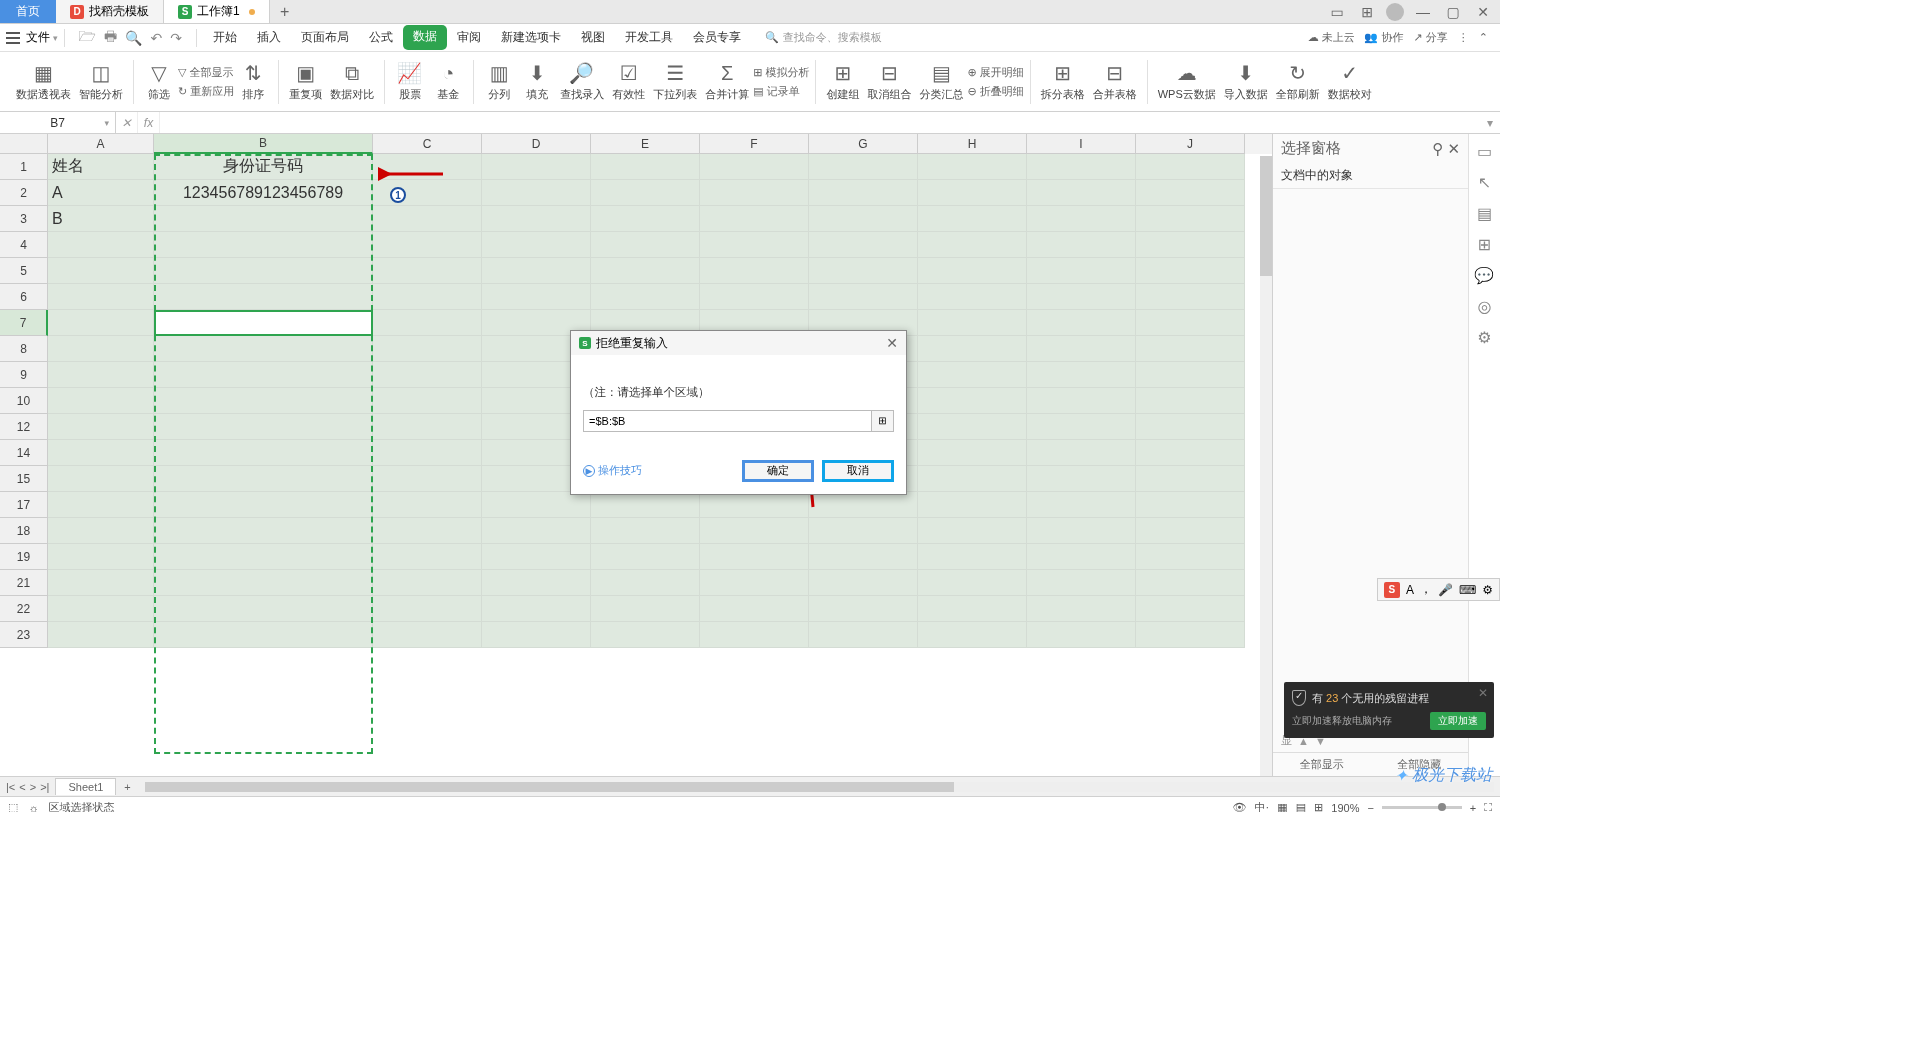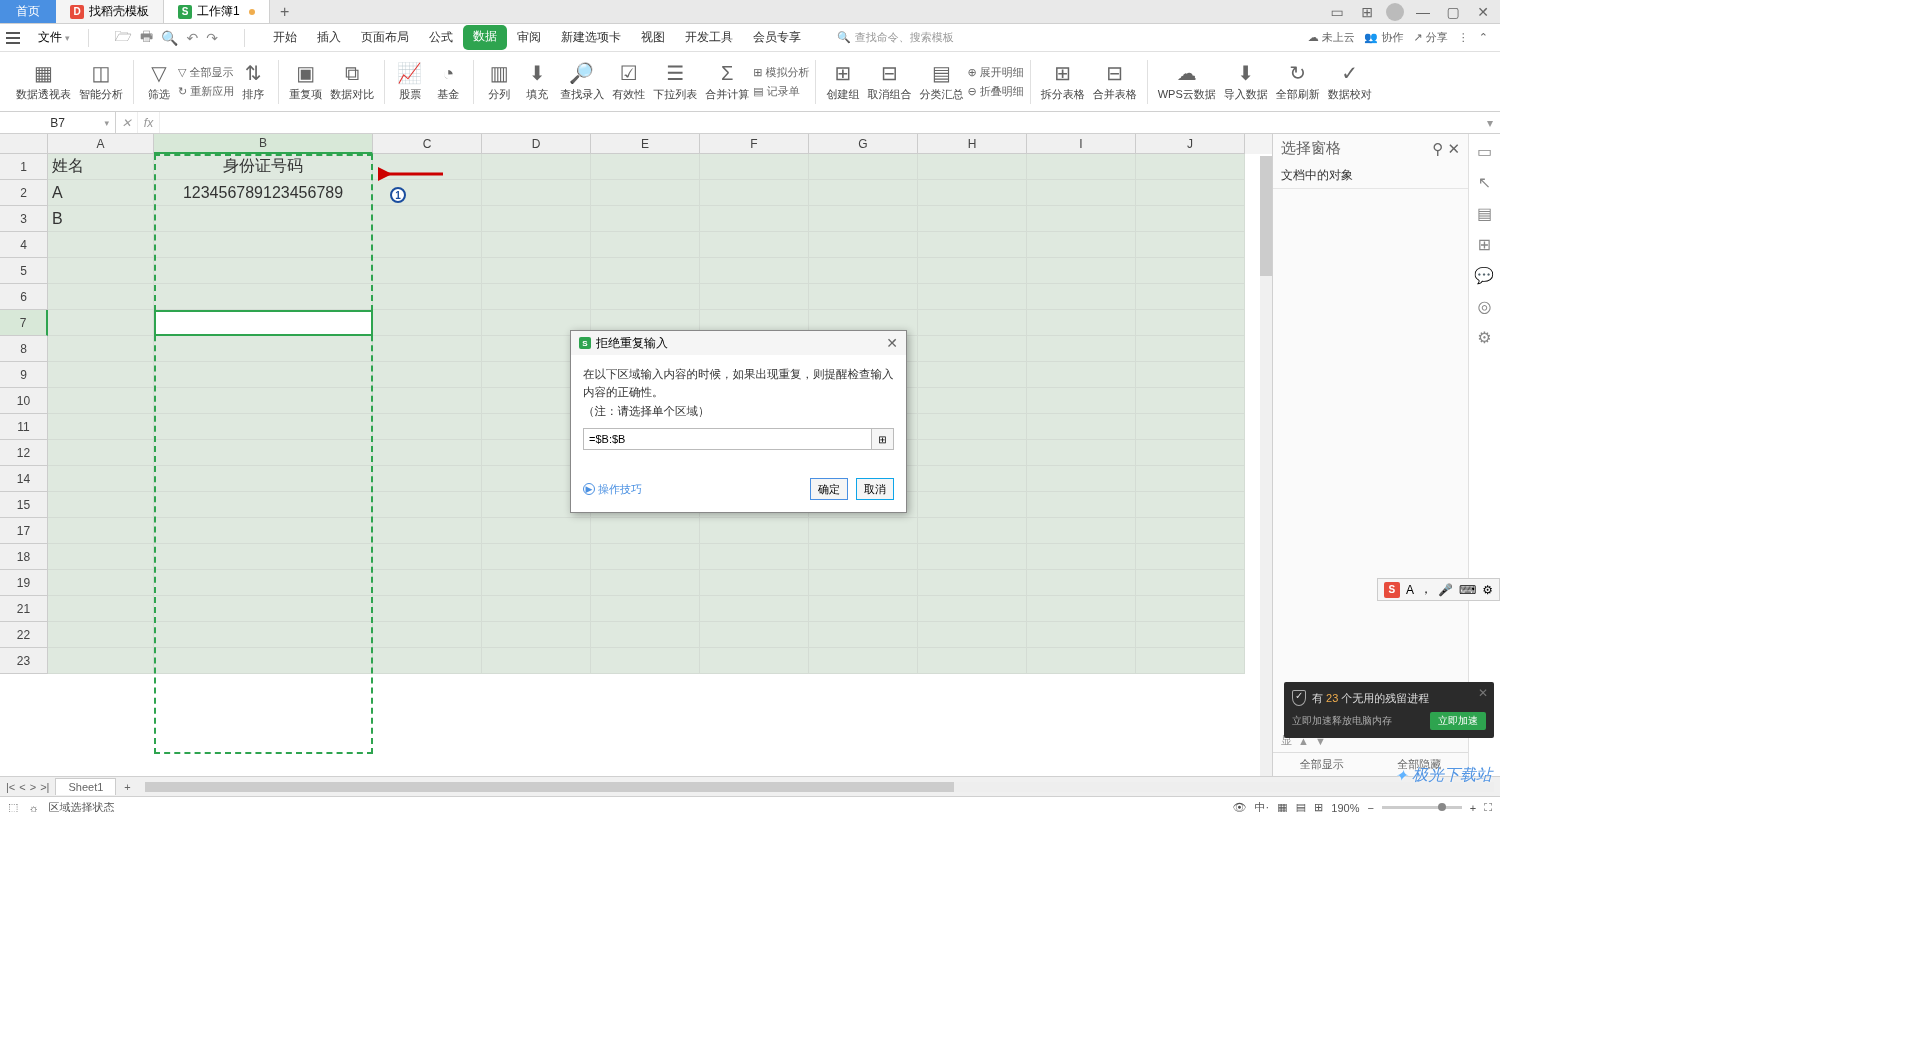--- a/index.html
+++ b/index.html
@@ -12,21 +12,21 @@
   .tab.active { background: #fff; }
   .tab-icon-s { width: 14px; height: 14px; background: #2ea44f; border-radius: 2px; color: #fff; font-size: 10px; display: flex; align-items: center; justify-content: center; font-weight: bold; }
   .tab-icon-d { width: 14px; height: 14px; background: #e74c3c; border-radius: 2px; color: #fff; font-size: 10px; display: flex; align-items: center; justify-content: center; font-weight: bold; }
   .tab-dot { width: 6px; height: 6px; border-radius: 50%; background: #f0ad4e; margin-left: 4px; }
   .tab-plus { width: 30px; display: flex; align-items: center; justify-content: center; color: #666; font-size: 16px; }
   .tab-right { margin-left: auto; display: flex; align-items: center; gap: 8px; padding-right: 6px; color: #666; }
   .win-btn { width: 22px; height: 22px; display: flex; align-items: center; justify-content: center; font-size: 14px; }
   .avatar { width: 18px; height: 18px; border-radius: 50%; background: #bbb; }
   
   
-  .menu-bar { height: 28px; display: flex; align-items: center; padding: 0 6px; gap: 18px; border-bottom: 1px solid #e0e0e0; }
+  .menu-bar { height: 28px; display: flex; align-items: center; padding: 0 6px; gap: 6px; border-bottom: 1px solid #e0e0e0; }
   .hamburger { width: 14px; height: 12px; display: flex; flex-direction: column; justify-content: space-between; }
   .hamburger span { height: 2px; background: #555; }
   .file-menu { display: flex; align-items: center; gap: 3px; font-size: 12px; }
   .qa-icons { display: flex; gap: 8px; padding: 0 8px; color: #888; align-items: center; }
   .qa-icons span { font-size: 14px; }
   .menu-sep { width: 1px; height: 18px; background: #ddd; }
   .menu-items { display: flex; gap: 0; }
   .menu-item { padding: 4px 10px; font-size: 12px; color: #333; }
   .menu-item.active { background: #2ea44f; color: #fff; border-radius: 5px; padding: 3px 10px; }
   .search-box { margin-left: 8px; display: flex; align-items: center; gap: 4px; color: #999; font-size: 11px; }
@@ -96,21 +96,21 @@
   .dialog-title .tab-icon-s { width: 12px; height: 12px; font-size: 8px; }
   .dialog-close { margin-left: auto; font-size: 14px; color: #666; }
   .dialog-body { padding: 10px 12px; font-size: 11px; }
   .dialog-msg { color: #333; line-height: 1.6; margin-bottom: 8px; font-size: 11.5px; }
   .dialog-input-row { display: flex; margin-bottom: 10px; }
   .dialog-input { flex: 1; border: 1px solid #bbb; padding: 3px 5px; font-size: 11px; height: 22px; }
   .dialog-range-btn { width: 22px; height: 22px; border: 1px solid #bbb; border-left: none; display: flex; align-items: center; justify-content: center; background: #f5f5f5; font-size: 10px; }
   .dialog-footer { display: flex; align-items: center; padding: 8px 12px 12px; }
   .dialog-tip { color: #4a90e2; font-size: 11px; display: flex; align-items: center; gap: 3px; }
   .dialog-btns { margin-left: auto; display: flex; gap: 8px; }
-  .dlg-btn { width: 38px; height: 22px; border: 1px solid #0ea5e9; background: #f5f5f5; font-size: 11px; display: flex; align-items: center; justify-content: center; }
+  .dlg-btn { width: 72px; height: 22px; border: 3px solid #0ea5e9; background: #f5f5f5; font-size: 11px; display: flex; align-items: center; justify-content: center; }
   .dlg-btn.primary { border-color: #4a90e2; }
   
   
   .sheet-bar { height: 20px; border-top: 1px solid #d0d0d0; display: flex; align-items: center; font-size: 11px; color: #666; background: #f0f0f0; }
   .sheet-nav { display: flex; gap: 4px; padding: 0 6px; }
   .sheet-tab { padding: 2px 12px; background: #fff; border: 1px solid #ccc; border-bottom: none; }
   .sheet-plus { padding: 0 8px; }
   .hscroll { flex: 1; margin: 0 6px; height: 10px; background: #eee; position: relative; }
   .hscroll-thumb { position: absolute; left: 0; width: 60%; height: 100%; background: #ccc; }
   
@@ -517,33 +517,20 @@
           <div class="cell c-other"></div>
           <div class="cell c-other"></div>
           <div class="cell c-other"></div>
           <div class="cell c-other"></div>
           <div class="cell c-other"></div>
           <div class="cell c-other"></div>
           <div class="cell c-other"></div>
           <div class="cell c-other"></div>
         </div>
         <div class="row">
-          <div class="row-header">11</div>
-          <div class="cell c-A"></div>
-          <div class="cell c-B"></div>
-          <div class="cell c-other"></div>
-          <div class="cell c-other"></div>
-          <div class="cell c-other"></div>
-          <div class="cell c-other"></div>
-          <div class="cell c-other"></div>
-          <div class="cell c-other"></div>
-          <div class="cell c-other"></div>
-          <div class="cell c-other"></div>
-        </div>
-        <div class="row">
           <div class="row-header">12</div>
           <div class="cell c-A"></div>
           <div class="cell c-B"></div>
           <div class="cell c-other"></div>
           <div class="cell c-other"></div>
           <div class="cell c-other"></div>
           <div class="cell c-other"></div>
           <div class="cell c-other"></div>
           <div class="cell c-other"></div>
           <div class="cell c-other"></div>
@@ -722,21 +709,21 @@
   </div>
 
 <div class="dialog">
   <div class="dialog-title">
     <span class="tab-icon-s">S</span>
     <span>拒绝重复输入</span>
     <span class="dialog-close">✕</span>
   </div>
   <div class="dialog-body">
     <div class="dialog-msg">
-      <span>在以下区域输入内容的时候，如果出现重复，则提醒检查输入内容的正确性。</span><br>
+      <br>
       <span>（注：请选择单个区域）</span>
     </div>
     <div class="dialog-input-row">
       <input class="dialog-input" value="=$B:$B" style="">
       <div class="dialog-range-btn">⊞</div>
     </div>
   </div>
   <div class="dialog-footer">
     <div class="dialog-tip">
       <span style="border:1px solid #4a90e2;border-radius:50%;width:12px;height:12px;display:flex;align-items:center;justify-content:center;font-size:9px">▶</span>

